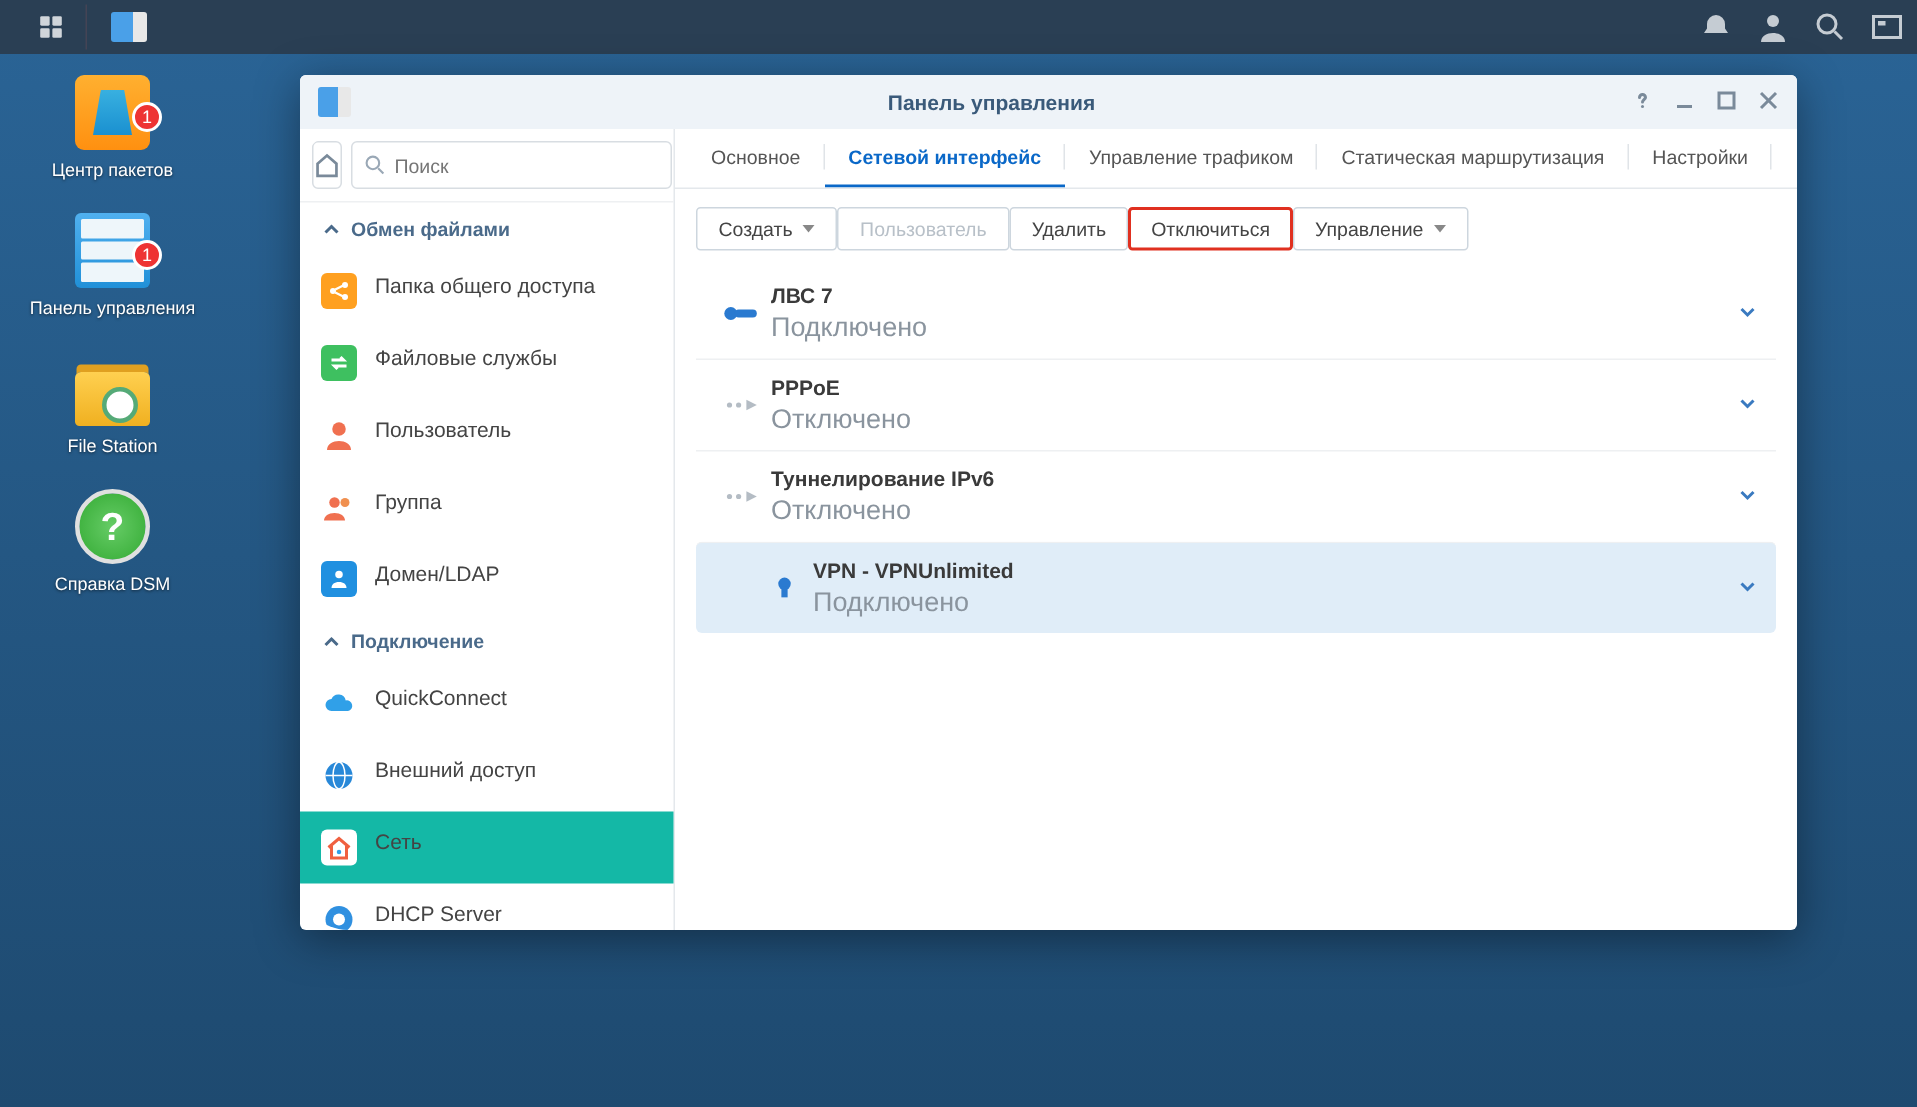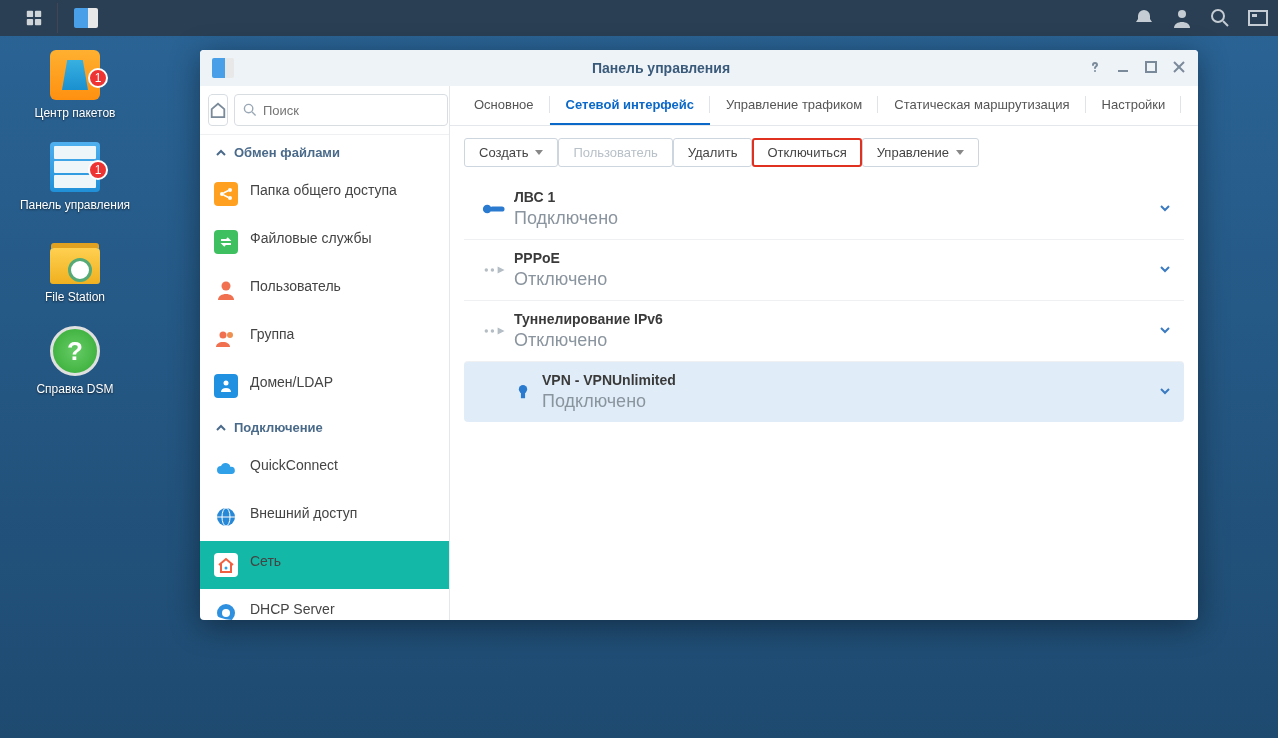--- a/index.html
+++ b/index.html
@@ -325,21 +325,21 @@
 
       <div class="iface-list">
         <div class="iface">
           <div class="icn">
               <svg viewBox="0 0 30 20">
                 <circle cx="6" cy="10" r="5" class="c-blue"></circle>
                 <rect x="9" y="7" width="17" height="6" rx="3" class="c-blue"></rect>
               </svg>
             </div>
           <div class="txt">
-            <div class="name">ЛВС 1</div>
+            <div class="name">ЛВС 7</div>
             <div class="status">Подключено</div>
           </div>
           <div class="chev"><svg viewBox="0 0 14 14">
                 <polyline points="3,5 7,9 11,5"></polyline>
               </svg></div>
         </div>
         <div class="iface">
           <div class="icn">
               <svg viewBox="0 0 30 20">
                 <circle cx="5" cy="10" r="2" class="c-gray"></circle>

